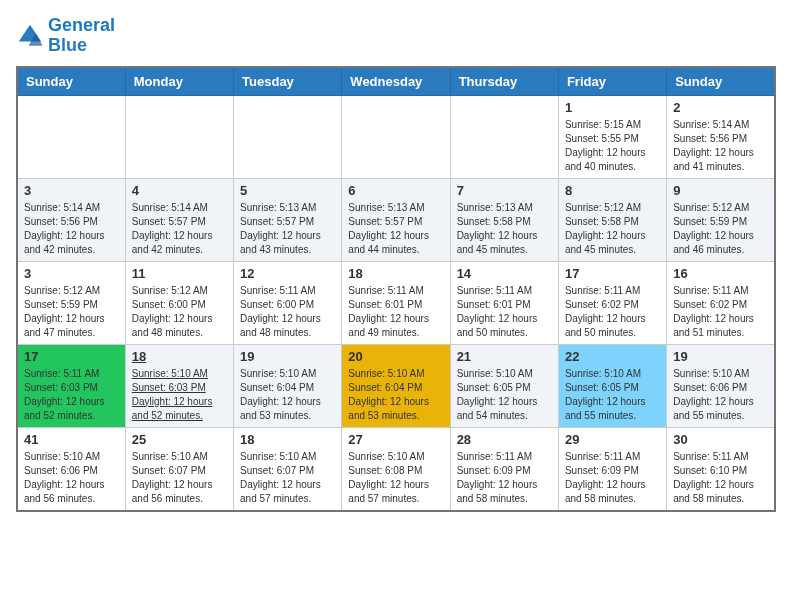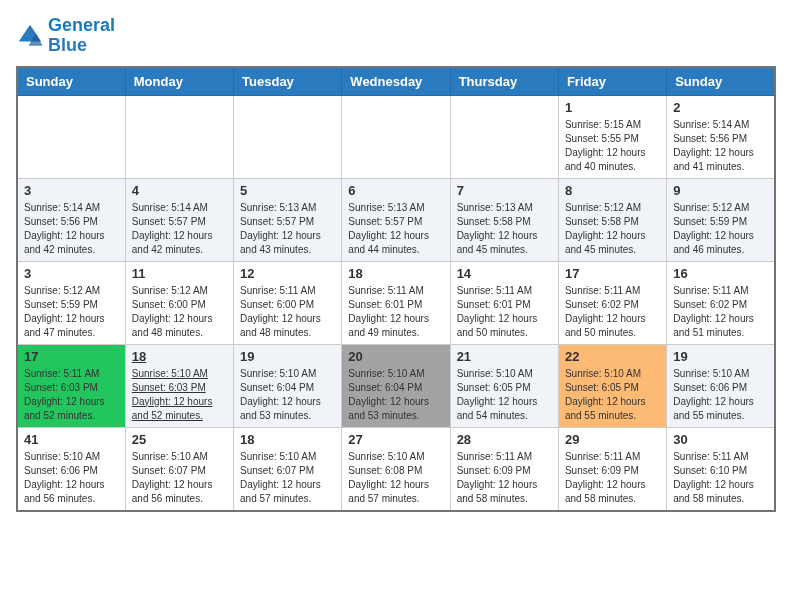--- a/index.html
+++ b/index.html
@@ -259,35 +259,35 @@
 Daylight: 12 hours
 and 52 minutes.</div>
         </td>
         <td style="background: rgb(240, 244, 248);">
           <div class="day-number">19</div>
           <div class="day-info" style="white-space: pre-line;">Sunrise: 5:10 AM
 Sunset: 6:04 PM
 Daylight: 12 hours
 and 53 minutes.</div>
         </td>
-        <td style="background: #a3a3a3;">
+        <td style="background: #eab308;">
           <div class="day-number">20</div>
           <div class="day-info" style="white-space: pre-line;">Sunrise: 5:10 AM
 Sunset: 6:04 PM
 Daylight: 12 hours
 and 53 minutes.</div>
         </td>
         <td style="background: rgb(240, 244, 248);">
           <div class="day-number">21</div>
           <div class="day-info" style="white-space: pre-line;">Sunrise: 5:10 AM
 Sunset: 6:05 PM
 Daylight: 12 hours
 and 54 minutes.</div>
         </td>
-        <td style="background: #fdba74;">
+        <td style="background: #7dd3fc;">
           <div class="day-number">22</div>
           <div class="day-info" style="white-space: pre-line;">Sunrise: 5:10 AM
 Sunset: 6:05 PM
 Daylight: 12 hours
 and 55 minutes.</div>
         </td>
         <td style="background: rgb(240, 244, 248);">
           <div class="day-number">19</div>
           <div class="day-info" style="white-space: pre-line;">Sunrise: 5:10 AM
 Sunset: 6:06 PM

